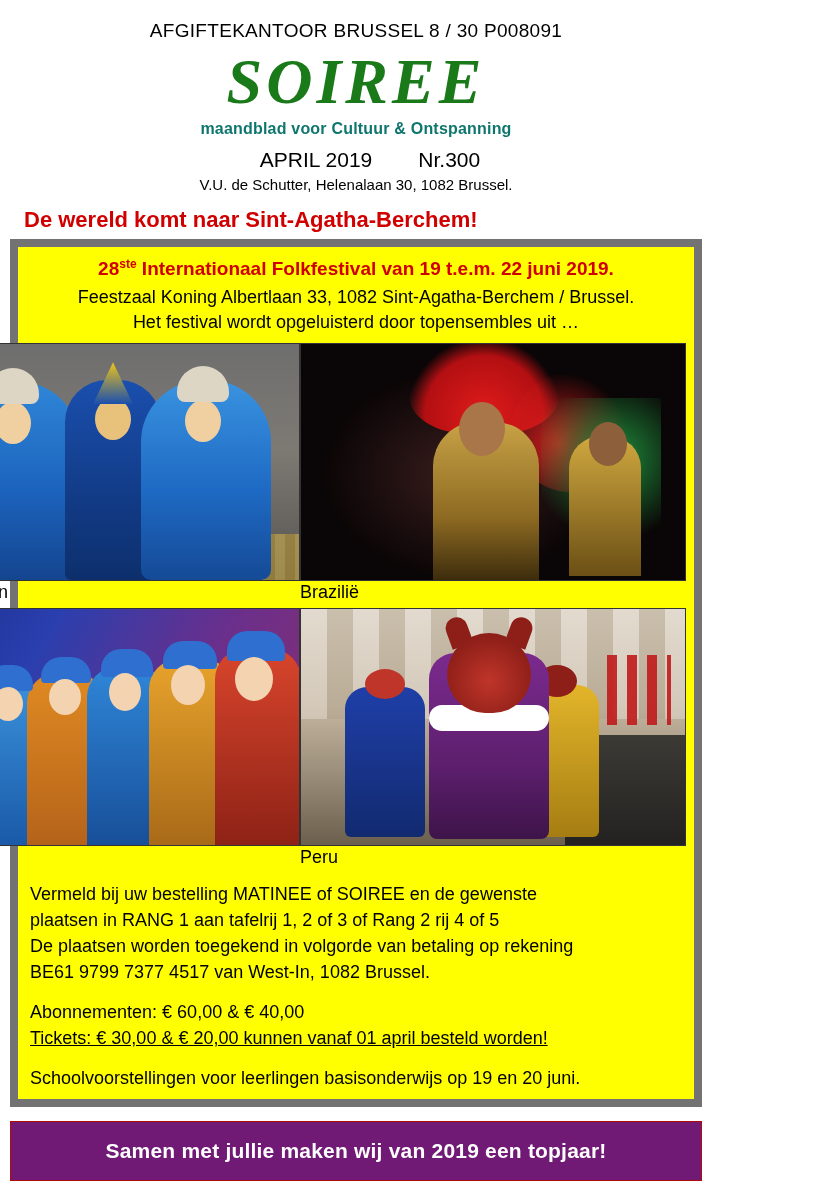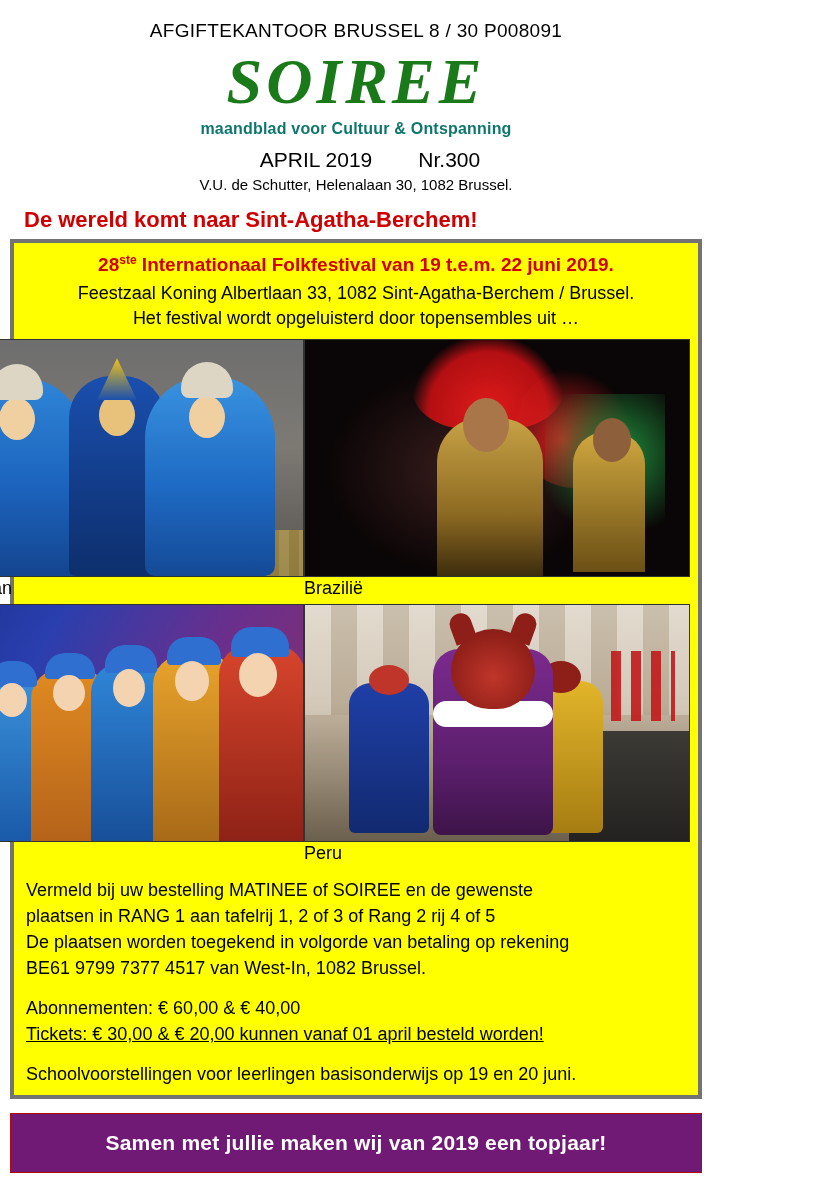--- a/index.html
+++ b/index.html
@@ -70,21 +70,21 @@
     font-size: 22px;
     font-weight: bold;
     color: #d00000;
     margin: 14px 0 6px 24px;
   }
 
   
   .poster {
     margin: 0 10px;
     background: #ffff00;
-    border: 4px solid #737373;
+    border: 8px solid #737373;
     padding: 10px 8px 8px 8px;
     box-sizing: border-box;
   }
   .poster-title {
     text-align: center;
     font-size: 19px;
     font-weight: bold;
     color: #d00000;
     margin-bottom: 5px;
   }

